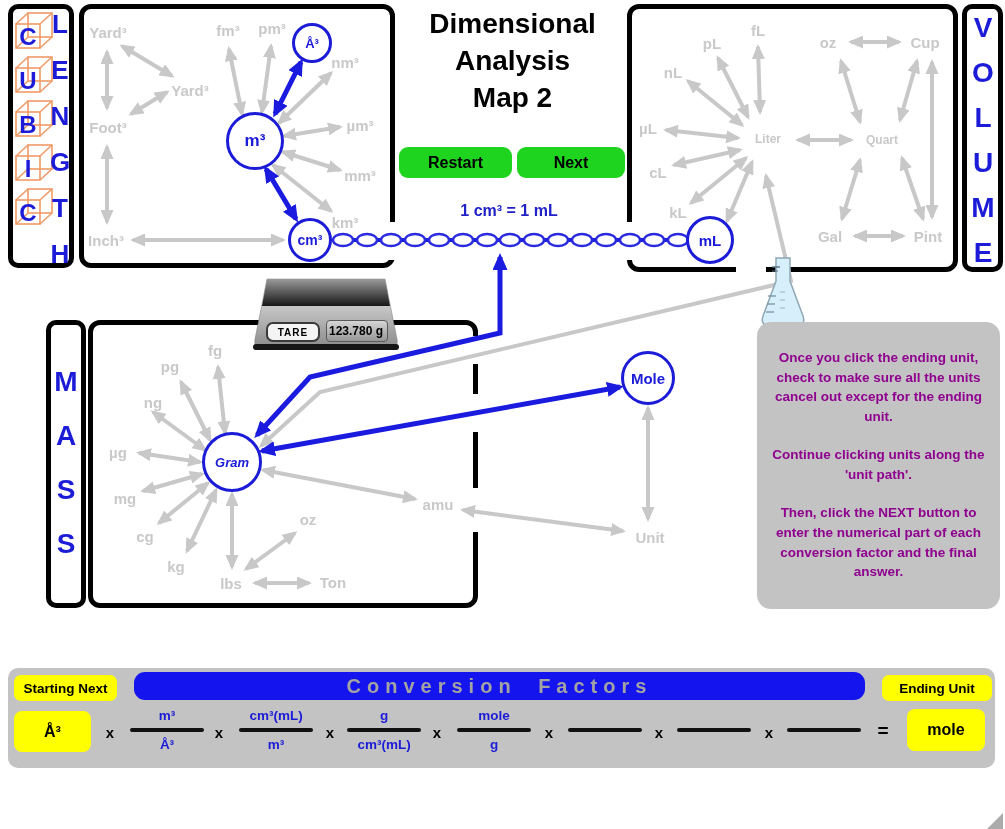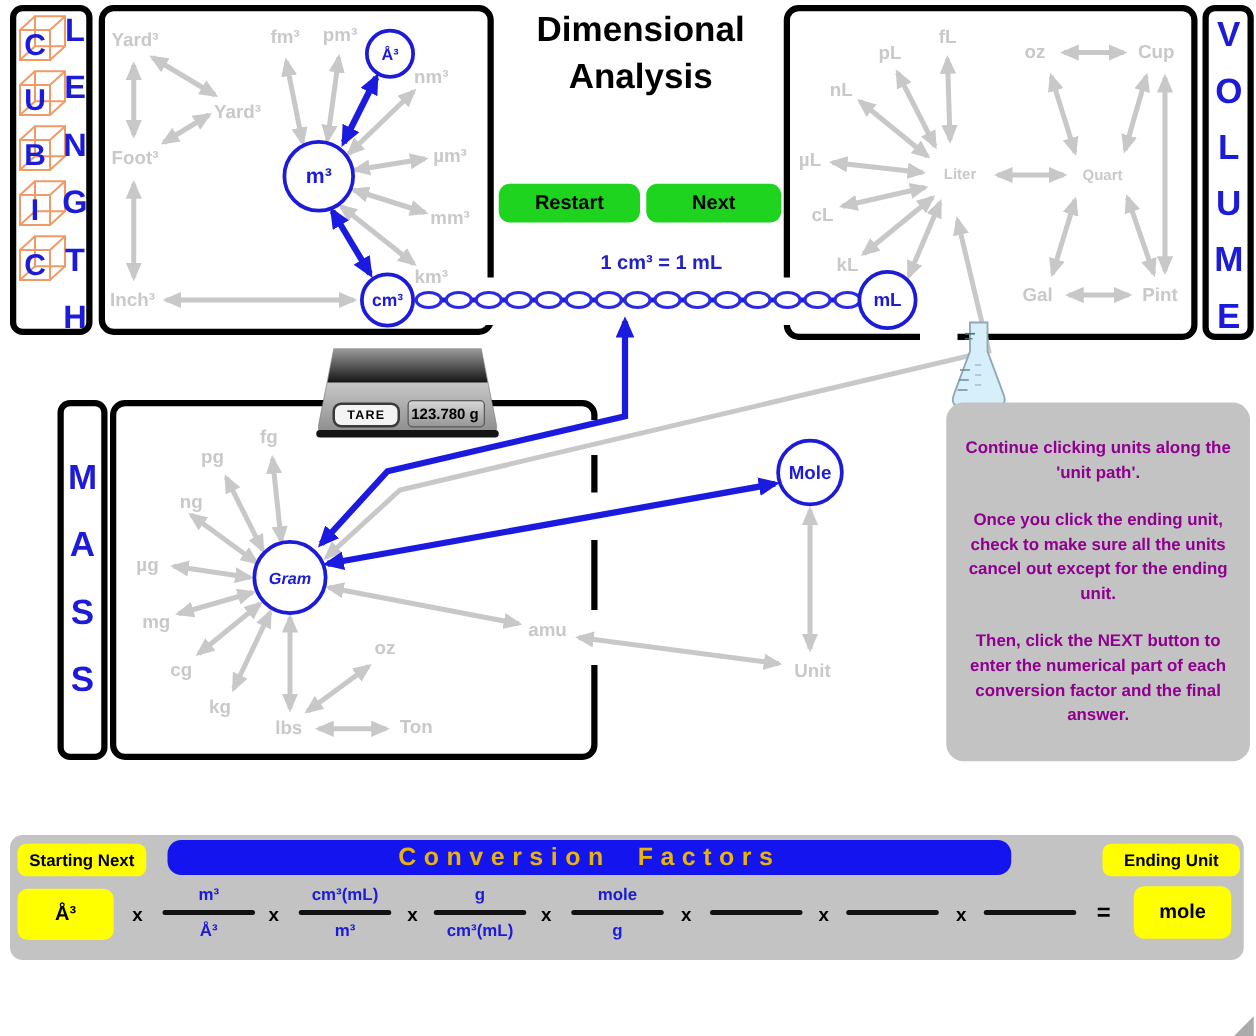--- a/index.html
+++ b/index.html
@@ -25,22 +25,22 @@
               font-size:28px;font-weight:bold;}
   .greenbtn{position:absolute;background:#1ed41e;border-radius:9px;color:#000;font-weight:bold;
             font-size:16px;display:flex;align-items:center;justify-content:center;cursor:pointer;}
   .eq{position:absolute;color:#2121c8;font-size:16px;font-weight:bold;text-align:center;}
   .panel{position:absolute;left:757px;top:322px;width:243px;height:287px;background:#c3c3c3;
          border-radius:14px;box-sizing:border-box;padding:26px 11px 0 11px;}
   .panel p{margin:0 0 19px 0;color:#8f008f;font-weight:bold;font-size:13.5px;line-height:1.45;text-align:center;}
   .bar{position:absolute;left:8px;top:668px;width:987px;height:100px;background:#c3c3c3;border-radius:10px;}
   .chip{position:absolute;background:#ffff00;border-radius:8px;color:#000;font-weight:bold;
         display:flex;align-items:center;justify-content:center;}
-  .cfheader{position:absolute;left:134px;top:672px;width:675px;height:28px;background:#1414ee;border-radius:11px;
-            color:#eab308;font-weight:bold;font-size:20px;letter-spacing:6px;word-spacing:10px;
+  .cfheader{position:absolute;left:134px;top:672px;width:731px;height:28px;background:#1414ee;border-radius:11px;
+            color:#a3a3a3;font-weight:bold;font-size:20px;letter-spacing:6px;word-spacing:10px;
             display:flex;align-items:center;justify-content:center;}
   .frac{position:absolute;width:104px;text-align:center;top:705px;}
   .frac .num{height:22px;line-height:22px;color:#1b1bd8;font-weight:bold;font-size:13.5px;}
   .frac .fbar{height:4px;width:74px;margin:1px auto;background:#111;border-radius:2px;}
   .frac .den{height:22px;line-height:24px;color:#1b1bd8;font-weight:bold;font-size:13.5px;}
   .xsign{position:absolute;transform:translate(-50%,-50%);color:#000;font-weight:bold;font-size:15px;}
   .eqsign{position:absolute;transform:translate(-50%,-50%);color:#000;font-weight:bold;font-size:19px;}
   .scalelbl{position:absolute;box-sizing:border-box;}
   #tare{left:266px;top:322px;width:54px;height:20px;background:#f4f4f4;border:2px solid #3a3a3a;border-radius:7px;
         color:#000;font-size:10px;font-weight:bold;display:flex;align-items:center;justify-content:center;letter-spacing:1px;}
@@ -300,32 +300,33 @@
     </div>
   <div class="circle" style="left:202px;top:432px;width:60px;height:60px;font-size:13px;font-style:italic;">
       <span>Gram</span>
     </div>
   <div class="circle" style="left:621px;top:351px;width:54px;height:54px;font-size:15px;">
       <span>Mole</span>
     </div>
 
   <div class="title-line" style="top:8px;">Dimensional</div>
   <div class="title-line" style="top:45px;">Analysis</div>
+  <div class="title-line" style="top:82px;">Map 2</div>
 
   <div class="greenbtn" style="left:399px;top:147px;width:113px;height:31px;">Restart</div>
   <div class="greenbtn" style="left:517px;top:147px;width:108px;height:31px;">Next</div>
 
-  <div class="eq" style="left:454px;top:202px;width:150px;">1 cm³ = 1 mL</div>
+  <div class="eq" style="left:434px;top:202px;width:150px;">1 cm³ = 1 mL</div>
 
   <div class="scalelbl" id="tare">TARE</div>
   <div class="scalelbl" id="scaledisp">123.780 g</div>
 
   <div class="panel">
+    <p>Once you click the ending unit, check to make sure all the units cancel out except for the ending unit.</p>
     <p>Continue clicking units along the 'unit path'.</p>
-    <p>Once you click the ending unit, check to make sure all the units cancel out except for the ending unit.</p>
     <p>Then, click the NEXT button to enter the numerical part of each conversion factor and the final answer.</p>
   </div>
 
   <div class="bar"></div>
   <div class="chip" style="left:14px;top:675px;width:103px;height:26px;font-size:13.5px;border-radius:7px;">Starting Next</div>
   <div class="cfheader">Conversion Factors</div>
   <div class="chip" style="left:882px;top:675px;width:110px;height:26px;font-size:13.5px;border-radius:7px;">Ending Unit</div>
   <div class="chip" style="left:14px;top:711px;width:77px;height:41px;font-size:16px;">Å³</div>
   <div class="chip" style="left:907px;top:709px;width:78px;height:42px;font-size:16px;">mole</div>
 

